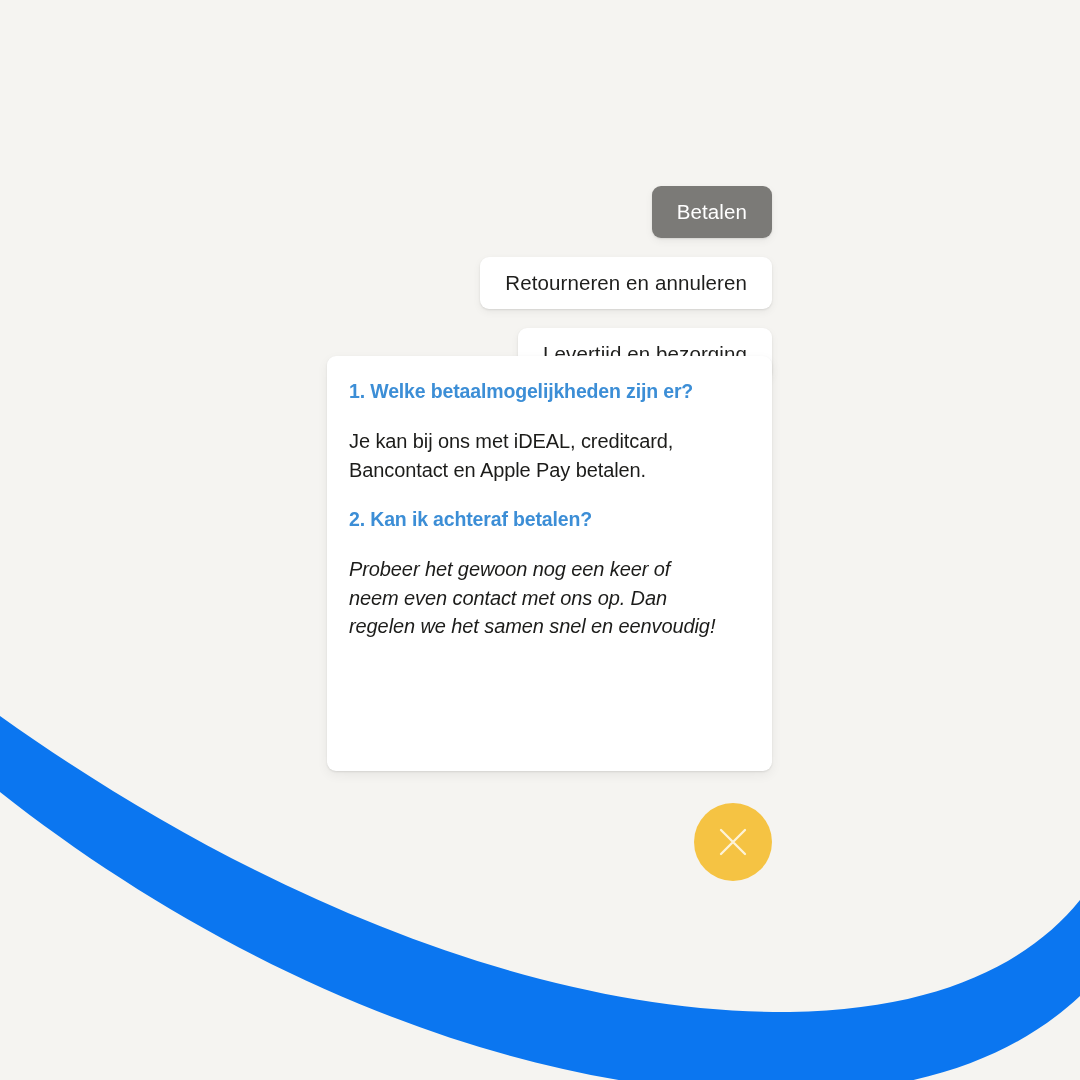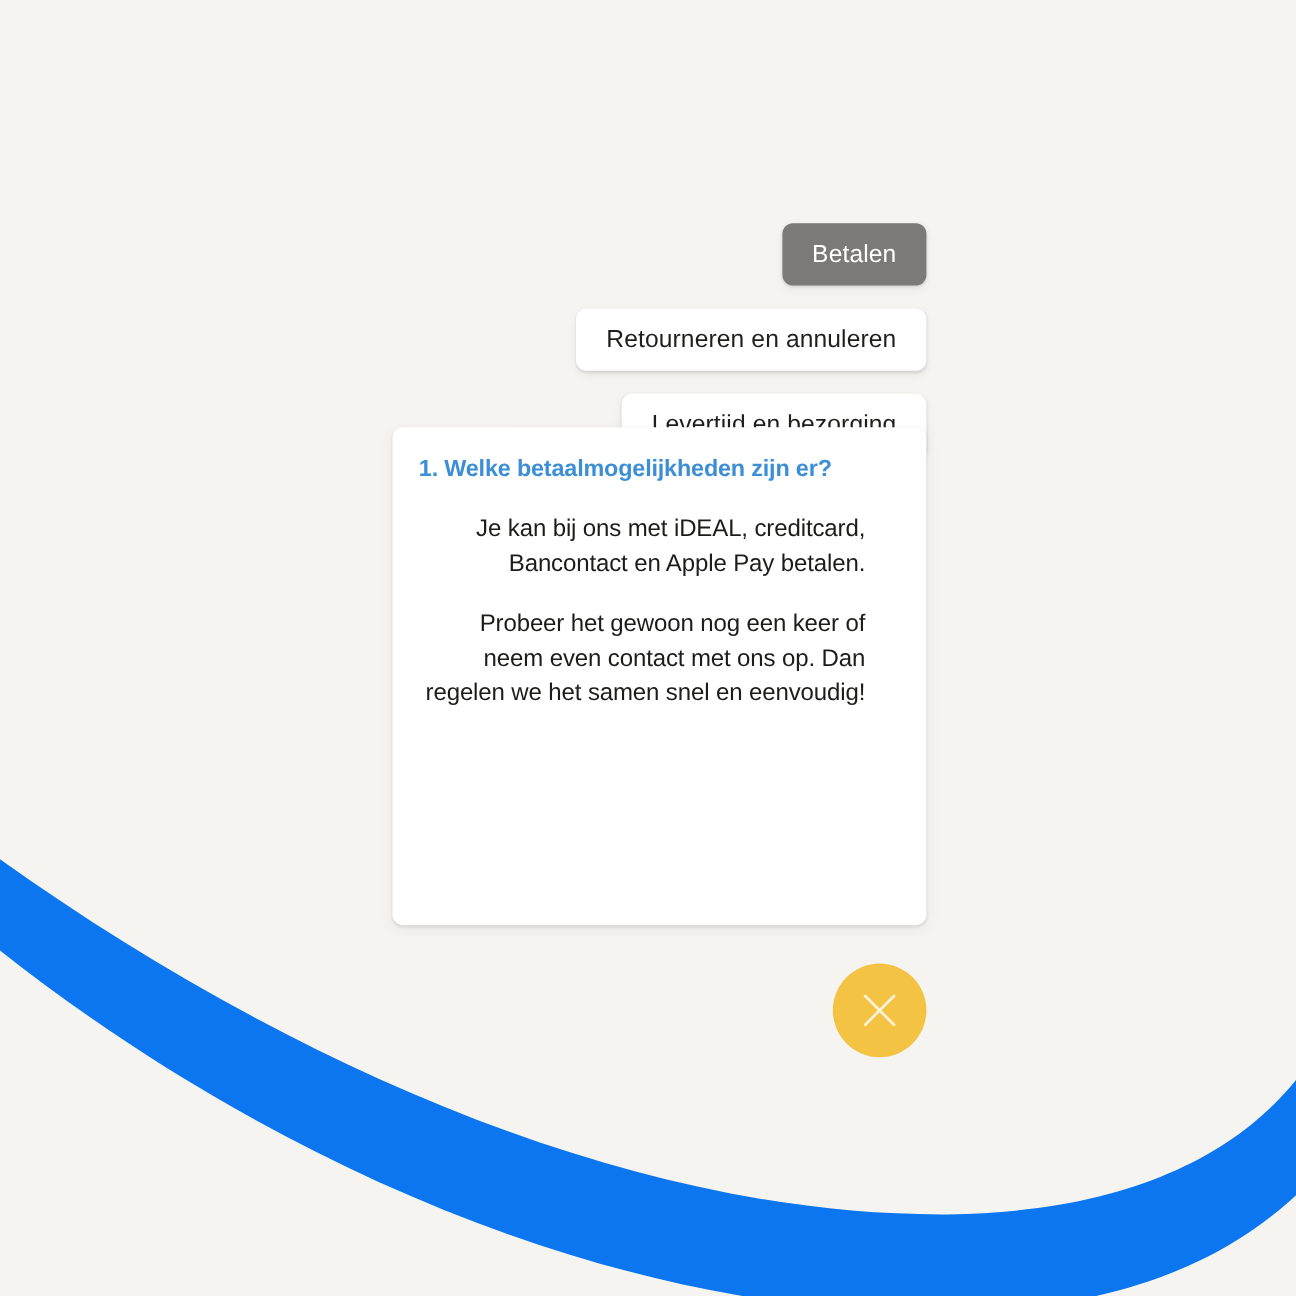--- a/index.html
+++ b/index.html
@@ -96,24 +96,24 @@
   }
   .faq-a {
     color: #1c1c1a;
     font-family: "Liberation Sans", sans-serif;
     font-size: 20px;
     font-weight: normal;
     line-height: 28.5px;
     letter-spacing: -0.1px;
     margin: 0 0 22px 0;
     max-width: 372px;
-    text-align: right;
   }
   .faq-block:last-child .faq-a {
     margin-bottom: 0;
+    font-style: italic;
   }
 
   
   #close-button {
     position: absolute;
     left: 694px;
     top: 803px;
     width: 78px;
     height: 78px;
     border: 0;
@@ -152,20 +152,21 @@
 
   <div id="faq-card">
     <div id="faq-scroll">
 
       <div class="faq-block">
         <p class="faq-q">1. Welke betaalmogelijkheden zijn er?</p>
         <p class="faq-a">Je kan bij ons met iDEAL, creditcard, Bancontact en Apple Pay betalen.</p>
       </div>
 
       <div class="faq-block">
+        <p class="faq-q">2. Kan ik achteraf betalen?</p>
       </div>
 
       <div class="faq-block">
         <p class="faq-a">Probeer het gewoon nog een keer of neem even contact met ons op. Dan regelen we het samen snel en eenvoudig!</p>
       </div>
 
     </div>
   </div>
 
   <button id="close-button" aria-label="Sluiten">

